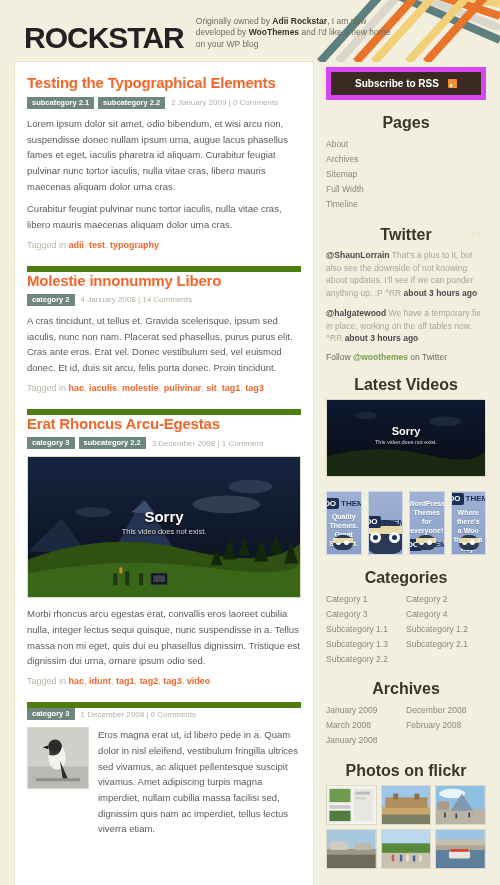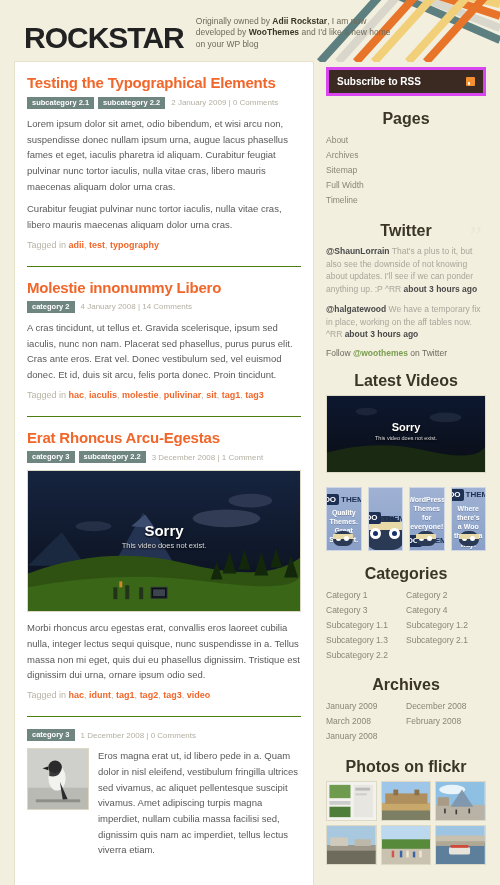--- a/index.html
+++ b/index.html
@@ -25,21 +25,21 @@
   
   .page { position: relative; z-index: 2; display: flex; gap: 0; padding: 0 14px 0 14px; align-items: flex-start; }
   .content {
     width: 300px; background: #fff; border: 1px solid #e6e2cc;
     padding: 12px 12px 14px 12px; min-height: 840px;
   }
   .sidebar { width: 172px; padding: 6px 0 0 12px; }
 
   
   .post { margin-bottom: 14px; padding-bottom: 2px; }
-  .post + .post { border-top: 1px solid #4d7c0f; padding-top: 12px; }
+  .post + .post { border-top: 6px solid #4d7c0f; }
   .post-title { font-size: 15px; font-weight: bold; color: #f1662a; line-height: 1.15; margin-bottom: 5px; letter-spacing: -0.2px; }
   .meta { display: flex; align-items: center; flex-wrap: wrap; gap: 4px; margin-bottom: 7px; }
   .cat-badge {
     display: inline-block; background: #6f8580; color: #fff; font-size: 7.5px; font-weight: bold;
     padding: 2px 5px; line-height: 1.1; white-space: nowrap;
   }
   .meta-date { font-size: 8px; color: #b3b0a2; margin-left: 2px; }
   .post p { font-size: 9.5px; line-height: 1.65; color: #595959; margin-bottom: 7px; }
   .tagged { font-size: 9px; color: #b8b5a6; margin-top: 4px; }
   .tagged a { color: #f1662a; font-weight: bold; text-decoration: none; }
@@ -53,22 +53,22 @@
   .video-box.small { height: 78px; margin-bottom: 0; }
   .video-text { position: absolute; left: 0; right: 0; top: 46%; transform: translateY(-50%); text-align: center; z-index: 5; }
   .video-text .t1 { color: #fff; font-size: 15px; font-weight: bold; text-shadow: 0 1px 2px #000; }
   .video-box.small .video-text .t1 { font-size: 11px; }
   .video-text .t2 { color: #dcdcdc; font-size: 7.5px; margin-top: 2px; text-shadow: 0 1px 2px #000; }
   .video-box.small .video-text .t2 { font-size: 5.5px; }
 
   
   .rss-btn {
     background: #3a2a22; color: #fff; font-weight: bold; font-size: 10px;
-    padding: 6px 8px; display: flex; align-items: center; justify-content: space-between;
-    margin-bottom: 14px; border: 3px solid #d946ef;
+    padding: 6px 24px; display: flex; align-items: center; justify-content: space-between;
+    margin-bottom: 14px; border: 5px solid #d946ef;
   }
   .rss-ico { width: 9px; height: 9px; background: #f29032; border-radius: 1px; position: relative; }
   .rss-ico:after { content: ""; position: absolute; left: 1.5px; bottom: 1.5px; width: 2.5px; height: 2.5px; background: #fff; border-radius: 50%; }
   .sb-h { font-size: 16px; font-weight: bold; color: #3a3527; margin-bottom: 5px; text-align: center; }
   .sb-block { margin-bottom: 14px; }
   .sb-list { list-style: none; }
   .sb-list li { font-size: 8.5px; color: #8a8778; line-height: 1.75; }
   .sb-cols { display: flex; }
   .sb-cols ul { flex: 1; }
   .tw-item { font-size: 8.5px; line-height: 1.5; color: #a9a69a; margin-bottom: 7px; }

